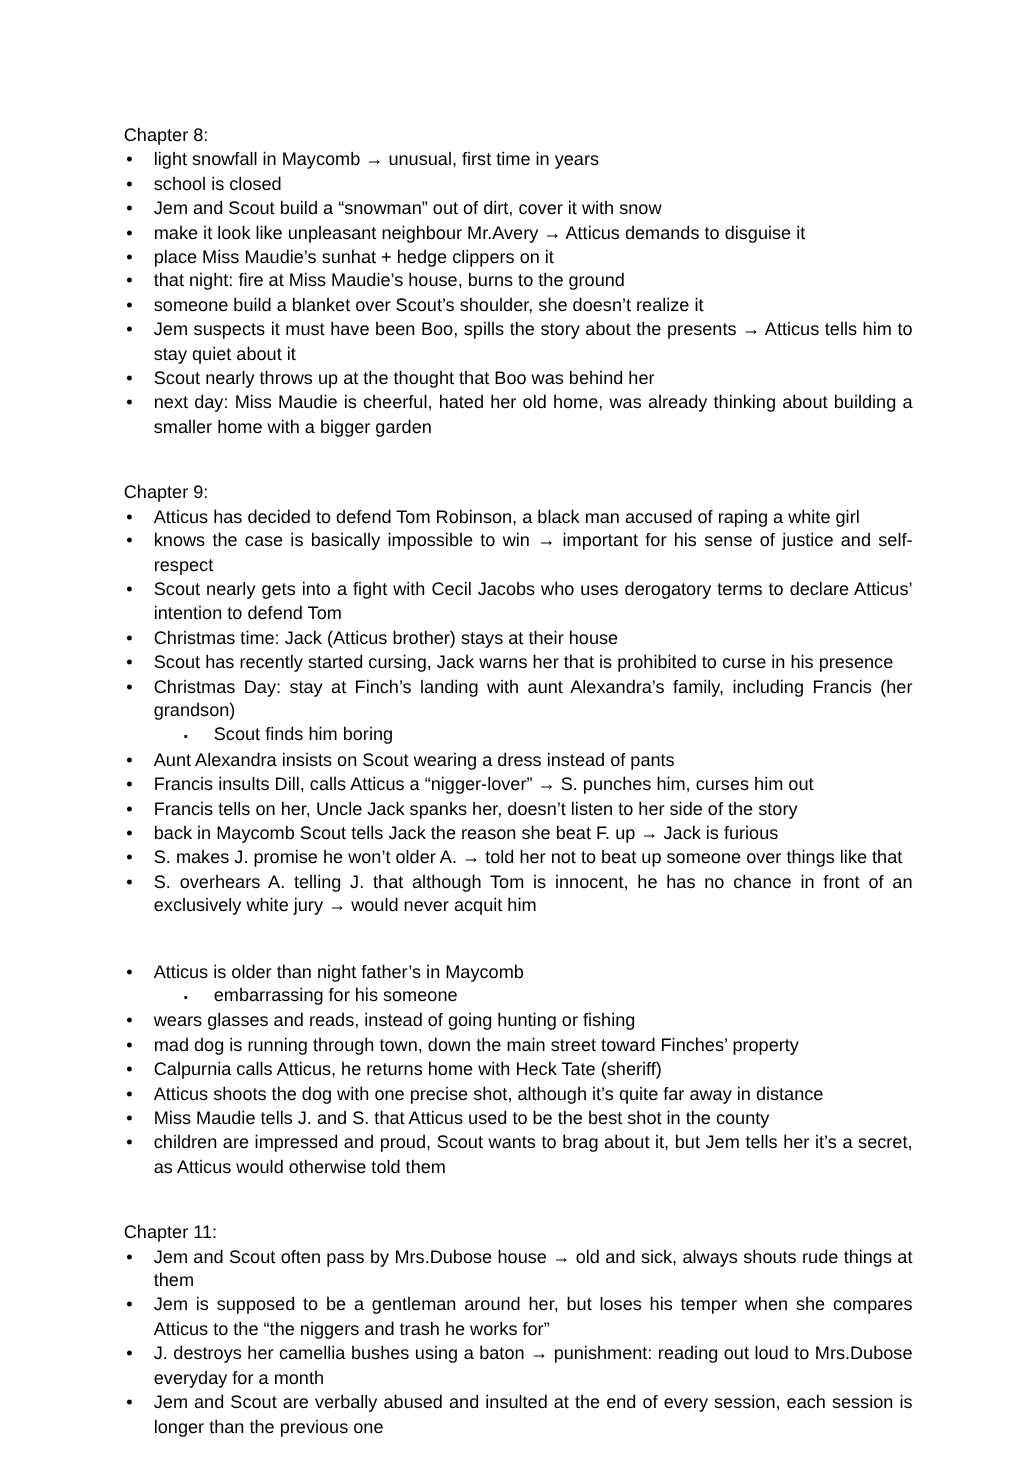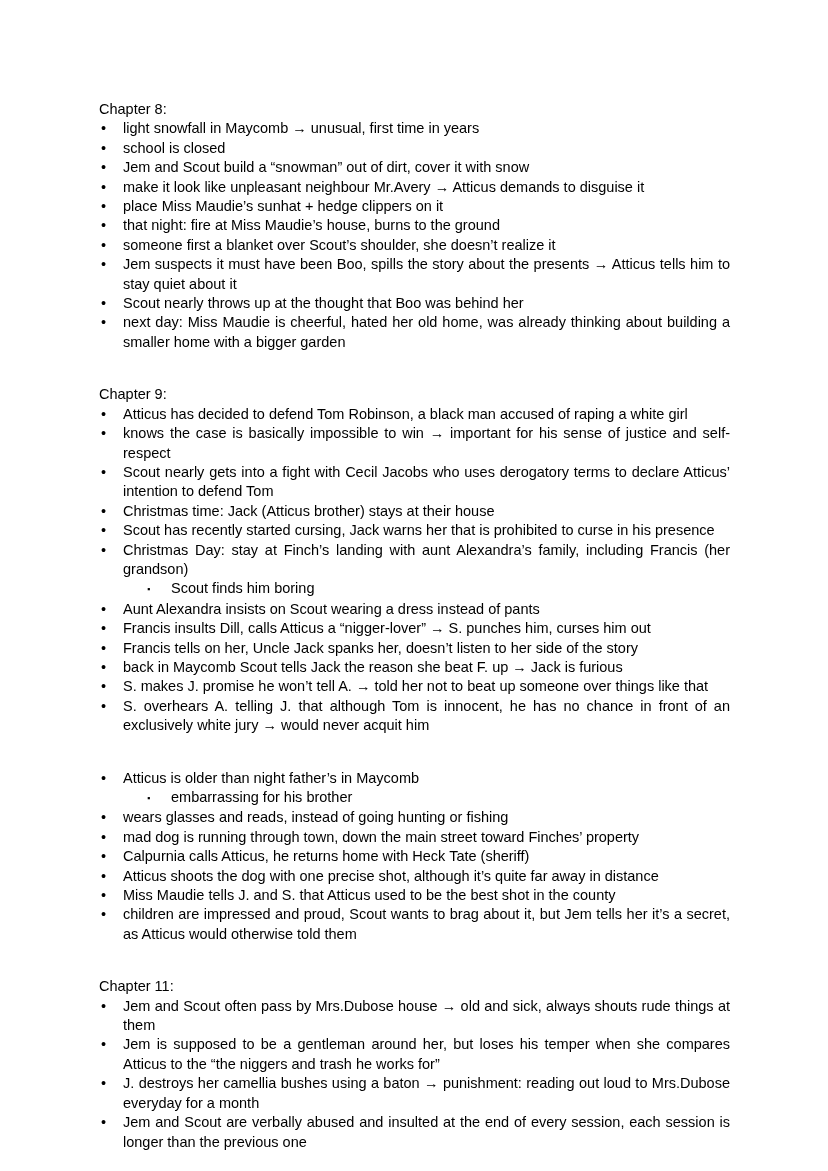--- a/index.html
+++ b/index.html
@@ -86,21 +86,21 @@
         <div class="bullet">
           <span class="marker">•</span>
           <span class="text">place Miss Maudie’s sunhat + hedge clippers on it</span>
         </div>
         <div class="bullet">
           <span class="marker">•</span>
           <span class="text">that night: fire at Miss Maudie’s house, burns to the ground</span>
         </div>
         <div class="bullet">
           <span class="marker">•</span>
-          <span class="text">someone first a blanket over Scout’s shoulder, she doesn’t realize it</span>
+          <span class="text">someone build a blanket over Scout’s shoulder, she doesn’t realize it</span>
         </div>
         <div class="bullet">
           <span class="marker">•</span>
           <span class="text">Jem suspects it must have been Boo, spills the story about the presents → Atticus tells him to stay quiet about it</span>
         </div>
         <div class="bullet">
           <span class="marker">•</span>
           <span class="text">Scout nearly throws up at the thought that Boo was behind her</span>
         </div>
         <div class="bullet">
@@ -149,35 +149,35 @@
         <div class="bullet">
           <span class="marker">•</span>
           <span class="text">Francis tells on her, Uncle Jack spanks her, doesn’t listen to her side of the story</span>
         </div>
         <div class="bullet">
           <span class="marker">•</span>
           <span class="text">back in Maycomb Scout tells Jack the reason she beat F. up → Jack is furious</span>
         </div>
         <div class="bullet">
           <span class="marker">•</span>
-          <span class="text">S. makes J. promise he won’t tell A. → told her not to beat up someone over things like that</span>
+          <span class="text">S. makes J. promise he won’t older A. → told her not to beat up someone over things like that</span>
         </div>
         <div class="bullet">
           <span class="marker">•</span>
           <span class="text">S. overhears A. telling J. that although Tom is innocent, he has no chance in front of an exclusively white jury → would never acquit him</span>
         </div>
       </div>
       <div class="section">
         <div class="bullet">
           <span class="marker">•</span>
           <span class="text">Atticus is older than night father’s in Maycomb</span>
         </div>
         <div class="bullet sub">
           <span class="marker">▪</span>
-          <span class="text">embarrassing for his brother</span>
+          <span class="text">embarrassing for his someone</span>
         </div>
         <div class="bullet">
           <span class="marker">•</span>
           <span class="text">wears glasses and reads, instead of going hunting or fishing</span>
         </div>
         <div class="bullet">
           <span class="marker">•</span>
           <span class="text">mad dog is running through town, down the main street toward Finches’ property</span>
         </div>
         <div class="bullet">

